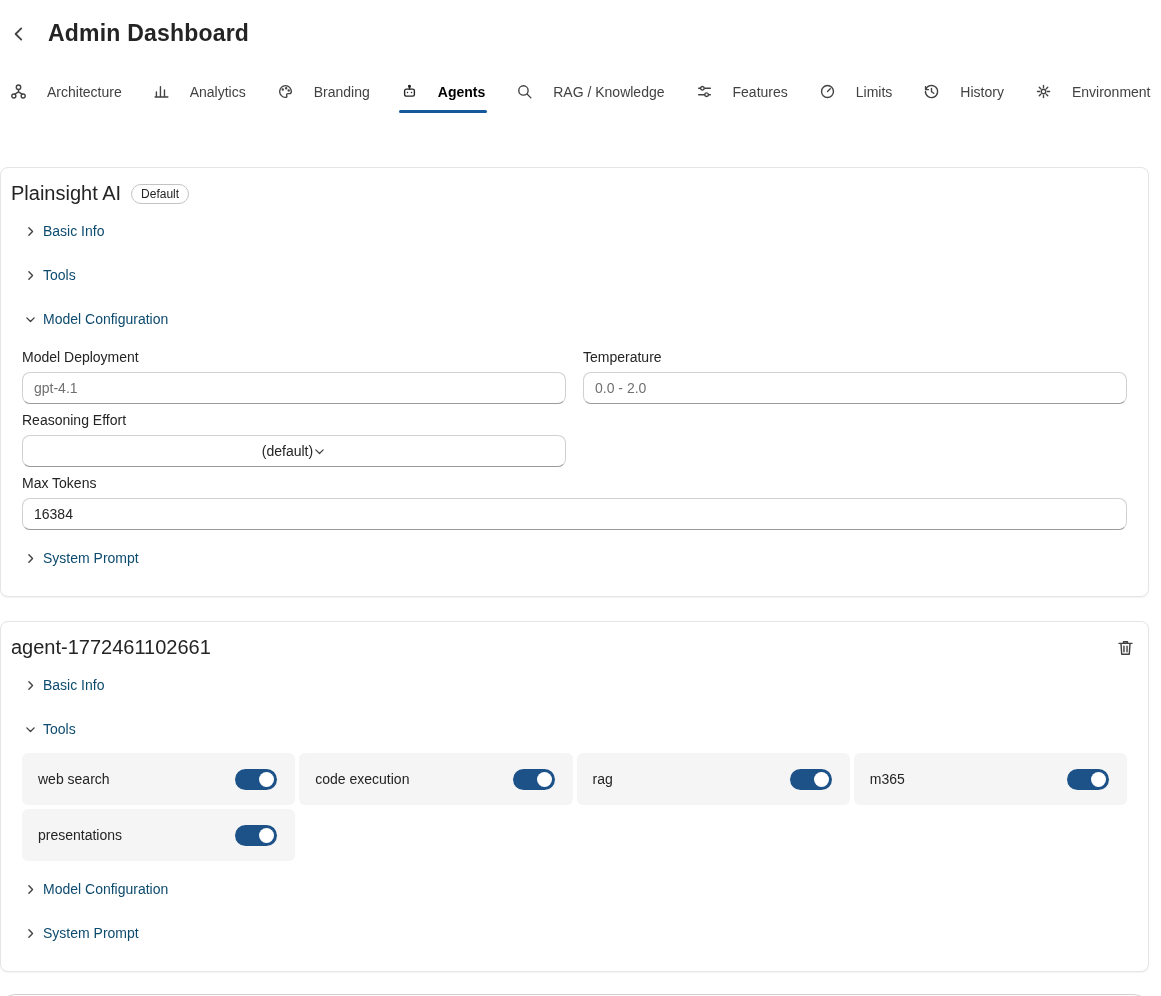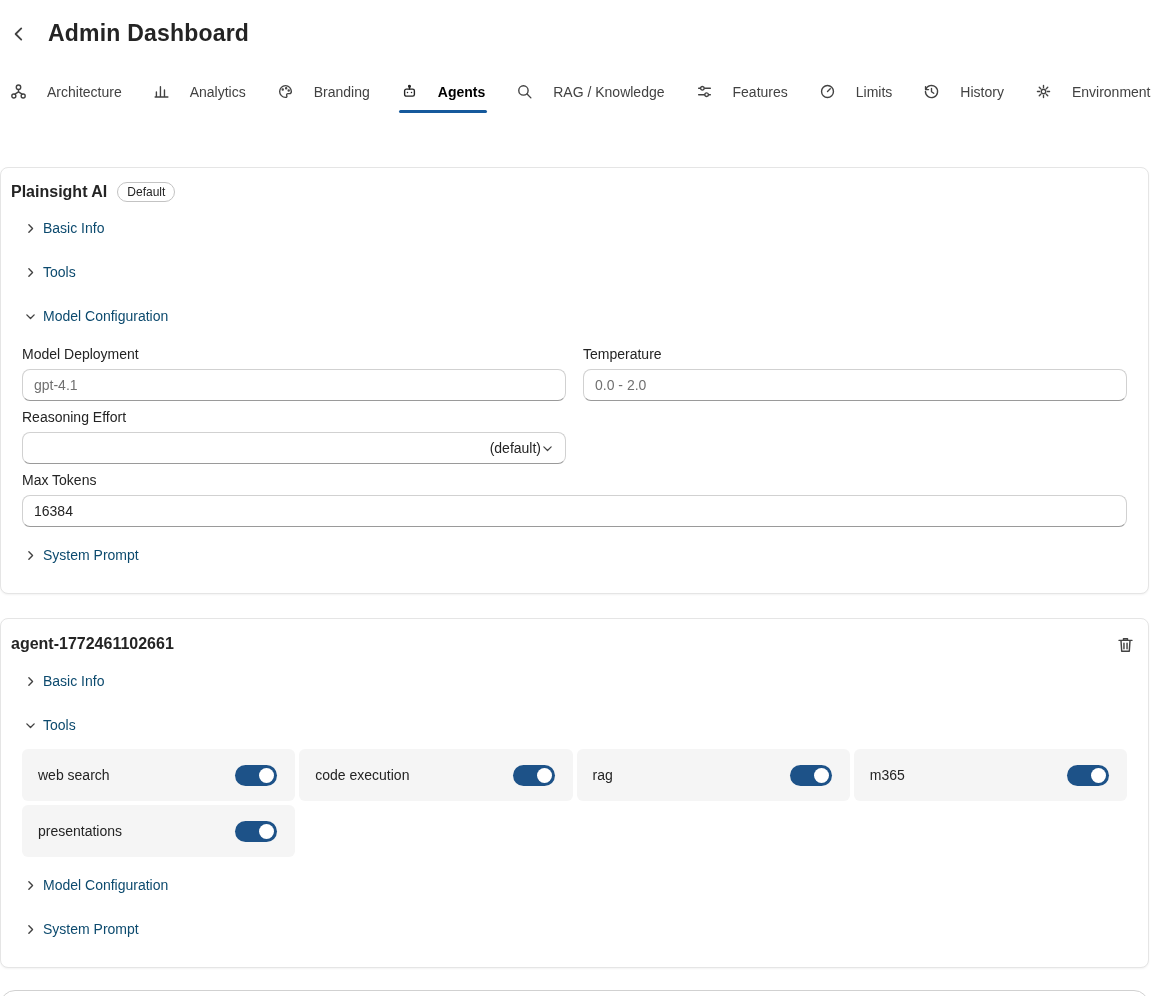--- a/index.html
+++ b/index.html
@@ -49,21 +49,21 @@
     border: 1px solid #e5e5e5;
     border-radius: 8px;
     box-shadow: 0 1px 2px rgba(0,0,0,.05);
     padding: 12px 8px 16px 8px;
   }
   .card + .card { margin-top: 24px; }
   .card-header {
     display: flex; align-items: center; gap: 10px;
     padding: 2px 4px 4px 2px;
   }
-  .card-title { font-size: 16px; font-weight: 700; }
+  .card-title { font-size: 20px; font-weight: 400; }
   .badge {
     border: 1px solid #c3c3c3; border-radius: 999px;
     padding: 2px 9px; font-size: 12px; color: #242424; line-height: 14px;
   }
   .spacer { flex: 1; }
   .icon-btn {
     width: 22px; height: 22px; color: #424242; background: none; border: none;
     cursor: pointer; display: inline-flex; align-items: center; justify-content: center;
   }
 
@@ -83,21 +83,21 @@
   .field-label { display: block; font-size: 14px; color: #242424; margin: 8px 0 7px; }
   .text-input, .select-box {
     width: 100%; height: 32px;
     border: 1px solid #d1d1d1; border-bottom-color: #9a9a9a;
     border-radius: 8px; background: #fff;
     font-family: "Liberation Sans", sans-serif;
     font-size: 14px; color: #242424; padding: 0 11px;
   }
   .text-input::placeholder { color: #707070; opacity: 1; }
   .select-box {
-    display: flex; align-items: center; justify-content: flex-end;
+    display: flex; align-items: center; justify-content: center;
     cursor: pointer;
   }
   .select-box .sel-chev { width: 13px; height: 13px; color: #424242; }
   .full-field { margin-top: 2px; }
 
   
   .tools-grid {
     display: grid; grid-template-columns: repeat(4, 1fr);
     gap: 4px; padding: 0 13px; margin: 2px 0 6px;
   }

